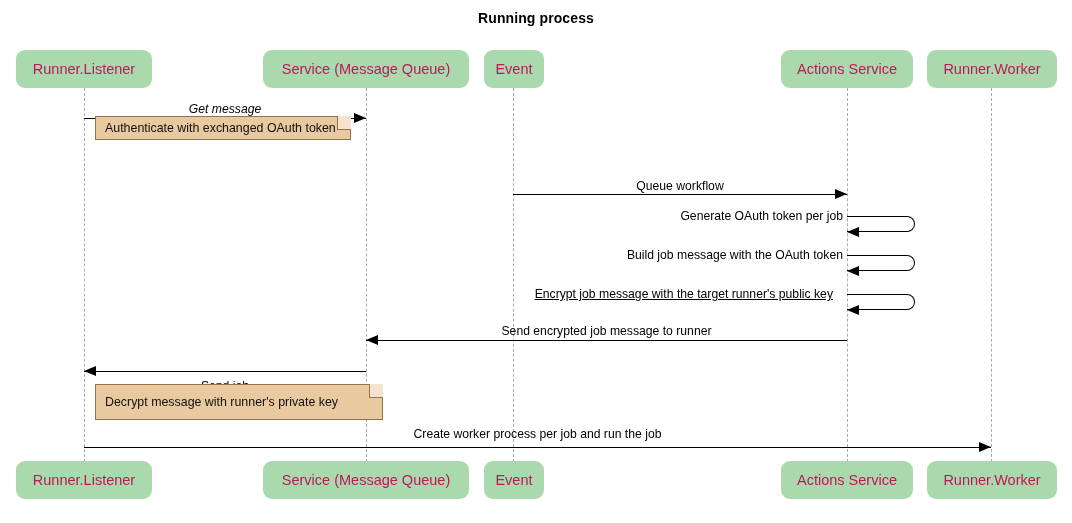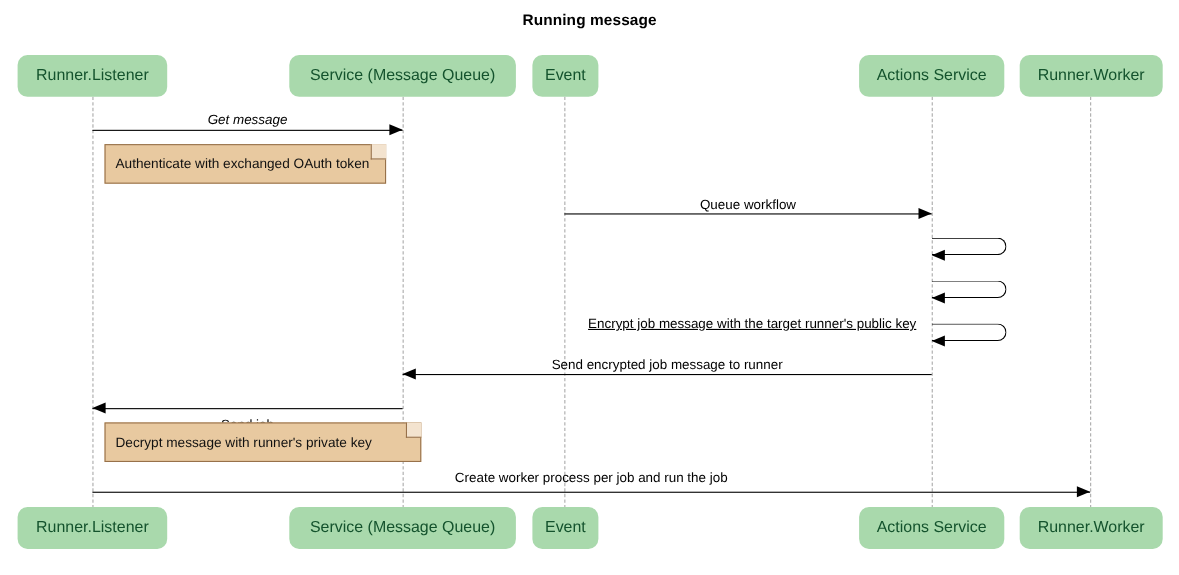--- a/index.html
+++ b/index.html
@@ -33,21 +33,21 @@
   }
   .participant {
     position: absolute;
     height: 38px;
     border-radius: 9px;
     background: #a9d9ac;
     display: flex;
     align-items: center;
     justify-content: center;
     font-size: 14.5px;
-    color: #14532d;
+    color: #be185d;
     box-sizing: border-box;
     white-space: nowrap;
     padding: 0 12px;
   }
   .lifeline {
     position: absolute;
     width: 0;
     border-left: 1px dashed #aaaaaa;
   }
   .msg-line {
@@ -108,21 +108,21 @@
     background: #f3e3cf;
     border-left: 1px solid #97714a;
     border-bottom: 1px solid #97714a;
   }
 </style>
 </head>
 <body>
 
 <div id="diagram-root">
 
-  <div class="diagram-title">Running message</div>
+  <div class="diagram-title">Running process</div>
 
   <div class="lifeline" style="left:84px; top:88px; height:374px;"></div>
   <div class="lifeline" style="left:366px; top:88px; height:374px;"></div>
   <div class="lifeline" style="left:513px; top:88px; height:374px;"></div>
   <div class="lifeline" style="left:847px; top:88px; height:374px;"></div>
   <div class="lifeline" style="left:991px; top:88px; height:374px;"></div>
 
   <div class="participant" style="left:16px; top:50px; width:136px;">Runner.Listener</div>
   <div class="participant" style="left:263px; top:50px; width:206px;">Service (Message Queue)</div>
   <div class="participant" style="left:484px; top:50px; width:60px;">Event</div>
@@ -132,32 +132,34 @@
   <div class="participant" style="left:16px; top:461px; width:136px;">Runner.Listener</div>
   <div class="participant" style="left:263px; top:461px; width:206px;">Service (Message Queue)</div>
   <div class="participant" style="left:484px; top:461px; width:60px;">Event</div>
   <div class="participant" style="left:781px; top:461px; width:132px;">Actions Service</div>
   <div class="participant" style="left:927px; top:461px; width:130px;">Runner.Worker</div>
 
   <div class="msg-label center" style="left:84px; top:103px; width:282px;font-style:italic;">Get message</div>
   <div class="msg-line" style="left:84px; top:118px; width:282px;"></div>
   <div class="arrowhead right" style="left:354px; top:112.5px;"></div>
 
-  <div class="note" style="left:95px; top:131px; width:256px; height:36px;text-align:center;">
+  <div class="note" style="left:95px; top:116px; width:256px; height:24px;text-align:center;">
     <span>Authenticate with exchanged OAuth token</span>
     <span class="note-fold"></span>
   </div>
 
   <div class="msg-label center" style="left:513px; top:180px; width:334px;">Queue workflow</div>
   <div class="msg-line" style="left:513px; top:194px; width:334px;"></div>
   <div class="arrowhead right" style="left:835px; top:188.5px;"></div>
 
+  <div class="msg-label right" style="left:447px; top:210px; width:396px;">Generate OAuth token per job</div>
   <div class="self-loop" style="left:847px; top:216px; width:68px; height:16px;"></div>
   <div class="arrowhead left" style="left:847px; top:226.5px;"></div>
 
+  <div class="msg-label right" style="left:447px; top:249px; width:396px;">Build job message with the OAuth token</div>
   <div class="self-loop" style="left:847px; top:255px; width:68px; height:16px;"></div>
   <div class="arrowhead left" style="left:847px; top:265.5px;"></div>
 
   <div class="msg-label right" style="left:417px; top:288px; width:416px;text-decoration:underline;">Encrypt job message with the target runner's public key</div>
   <div class="self-loop" style="left:847px; top:294px; width:68px; height:16px;"></div>
   <div class="arrowhead left" style="left:847px; top:304.5px;"></div>
 
   <div class="msg-label center" style="left:366px; top:325px; width:481px;">Send encrypted job message to runner</div>
   <div class="msg-line" style="left:366px; top:340px; width:481px;"></div>
   <div class="arrowhead left" style="left:366px; top:334.5px;"></div>

